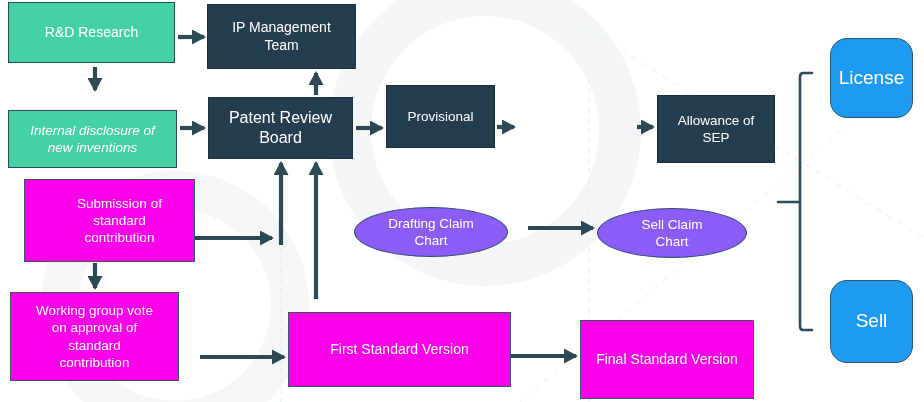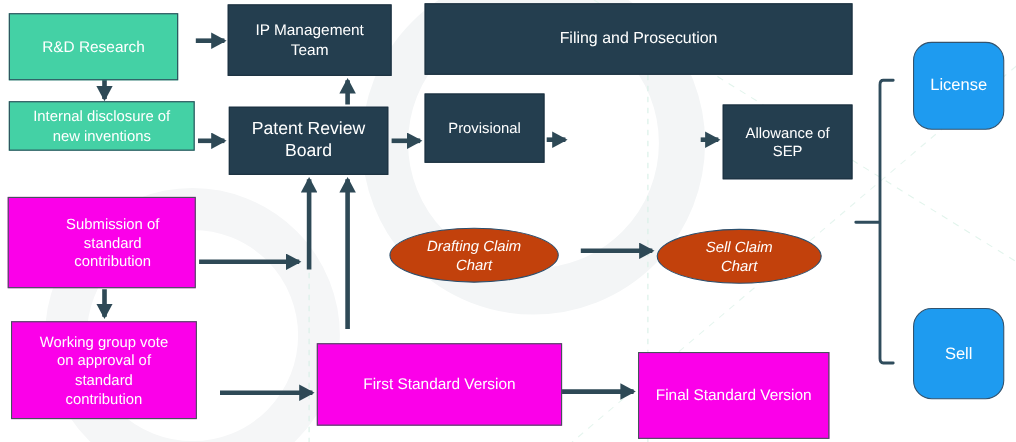--- a/index.html
+++ b/index.html
@@ -18,25 +18,25 @@
     position:absolute;z-index:2;
     display:flex;align-items:center;justify-content:center;
     text-align:center;color:#ffffff;
     font-size:13.5px;line-height:1.28;
     box-sizing:border-box;
   }
   .teal{background:#44D1A5;border:1.6px solid #2E4A59;}
   .magenta{background:#FB00E9;border:1.8px solid #45535B;}
   .dark{background:#243E4F;border:1px solid #1C3140;}
   .ellipse{
-    background:#c2410c;border:1.7px solid #2B4F6E;border-radius:50%;font-style:italic;
+    background:#8b5cf6;border:1.7px solid #2B4F6E;border-radius:50%;
   }
   .pill{
     background:#1E9BF0;border:1.6px solid #33536E;border-radius:17px;
-    font-size:15px;
+    font-size:19px;
   }
   .lbl{display:inline-block;}
 </style>
 </head>
 <body>
 
 <div id="stage">
 
   <svg id="watermark" class="layer">
     <circle cx="485" cy="130" r="135" fill="none" stroke="#F3F5F6" stroke-width="42"></circle>
@@ -67,47 +67,44 @@
       <line x1="95" y1="263" x2="95" y2="288" marker-end="url(#ah)"></line>
       <line x1="200" y1="357" x2="284" y2="357" marker-end="url(#ah)"></line>
       <line x1="484" y1="356" x2="576" y2="356" marker-end="url(#ah)"></line>
       <line x1="528" y1="228" x2="593" y2="228" marker-end="url(#ah)"></line>
     </g>
     <g stroke="#2F4C5C" stroke-width="2.6" fill="none" stroke-linecap="round" stroke-linejoin="round">
       <path d="M812,73 L803,73 Q800,73 800,77 L800,326 Q800,330 803,330 L812,330 M800,202 L778,202"></path>
     </g>
   </svg>
 
-  <div class="node teal" style="left:8px;top:12px;width:154px;height:61px;font-size:14px;">
+  <div class="node teal" style="left:8px;top:2px;width:167px;height:61px;font-size:14px;">
     <span class="lbl">R&amp;D Research</span>
   </div>
 
-  <div class="node teal" style="left:8px;top:92px;width:169px;height:45px;">
+  <div class="node teal" style="left:8px;top:110px;width:169px;height:58px;font-style:italic;">
     <span class="lbl" style="max-width:125px;">Internal disclosure of new inventions</span>
   </div>
 
-  <div class="node magenta" style="left:7px;top:179px;width:171px;height:83px;padding-left:20px;">
+  <div class="node magenta" style="left:24px;top:179px;width:171px;height:83px;padding-left:20px;">
     <span class="lbl" style="max-width:100px;">Submission of standard contribution</span>
   </div>
 
   <div class="node magenta" style="left:10px;top:292px;width:169px;height:89px;">
     <span class="lbl" style="max-width:122px;">Working group vote on approval of standard contribution</span>
   </div>
 
   <div class="node dark" style="left:207px;top:4px;width:149px;height:65px;font-size:14px;">
     <span class="lbl" style="max-width:112px;">IP Management Team</span>
   </div>
 
   <div class="node dark" style="left:208px;top:97px;width:145px;height:62px;font-size:16px;">
     <span class="lbl" style="max-width:105px;">Patent Review Board</span>
   </div>
 
-  <div class="node dark" style="left:386px;top:3px;width:389px;height:65px;font-size:14.5px;">
-    <span class="lbl">Filing and Prosecution</span>
-  </div>
 
   <div class="node dark" style="left:386px;top:85px;width:109px;height:63px;">
     <span class="lbl">Provisional</span>
   </div>
 
 
   <div class="node dark" style="left:657px;top:95px;width:118px;height:68px;">
     <span class="lbl" style="max-width:92px;">Allowance of SEP</span>
   </div>
 

